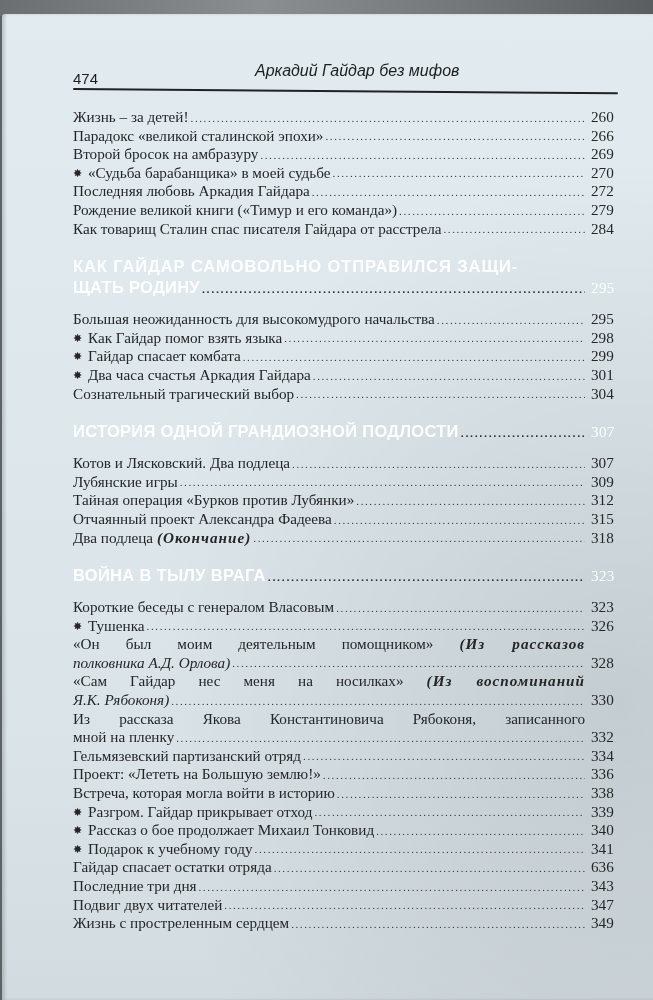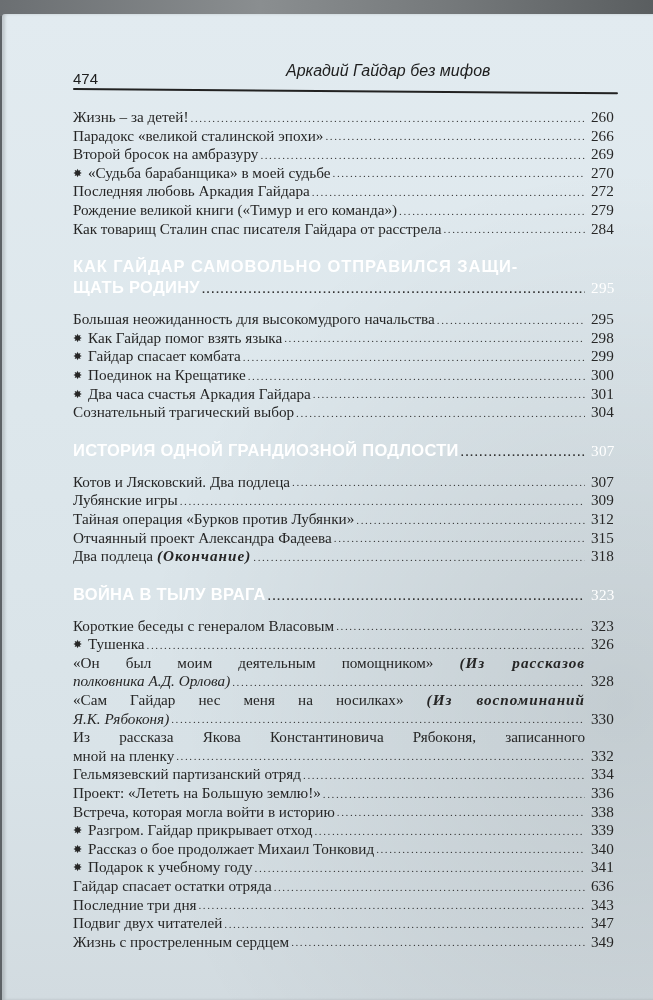--- a/index.html
+++ b/index.html
@@ -28,21 +28,21 @@
       position: absolute; left: 73px; top: 60px; width: 547px; height: 30px;
     }
     .page-number {
       position: absolute; left: 0; top: 10px;
       font-family: "Liberation Sans", "DejaVu Sans", sans-serif;
       font-size: 15px; color: #1e1e1e;
     }
     .running-title {
       position: absolute; left: 182px; top: 2px;
       font-family: "Liberation Sans", "DejaVu Sans", sans-serif;
-      font-style: italic; font-size: 16px; color: #1e1e1e; margin-left: 31px;
+      font-style: italic; font-size: 16px; color: #1e1e1e;
     }
     .rule {
       position: absolute; left: 0; top: 28px; width: 545px; height: 2px;
       background: #222;
       transform: rotate(0.45deg); transform-origin: left center;
       border-radius: 1px;
     }
     .toc {
       position: absolute; left: 73px; top: 108px; width: 548px;
       color: #262626;
@@ -158,25 +158,20 @@
         <span class="title"><span class="star">✸</span><span>Как Гайдар помог взять языка</span></span>
         <span class="leader"></span>
         <span class="page">298</span>
       </div>
       <div class="entry">
         <span class="title"><span class="star">✸</span><span>Гайдар спасает комбата</span></span>
         <span class="leader"></span>
         <span class="page">299</span>
       </div>
       <div class="entry">
-        <span class="title"><span class="star">✸</span><span>Поединок на Крещатике</span></span>
-        <span class="leader"></span>
-        <span class="page">300</span>
-      </div>
-      <div class="entry">
         <span class="title"><span class="star">✸</span><span>Два часа счастья Аркадия Гайдара</span></span>
         <span class="leader"></span>
         <span class="page">301</span>
       </div>
       <div class="entry">
         <span class="title"><span>Сознательный трагический выбор</span></span>
         <span class="leader"></span>
         <span class="page">304</span>
       </div>
     </div>

